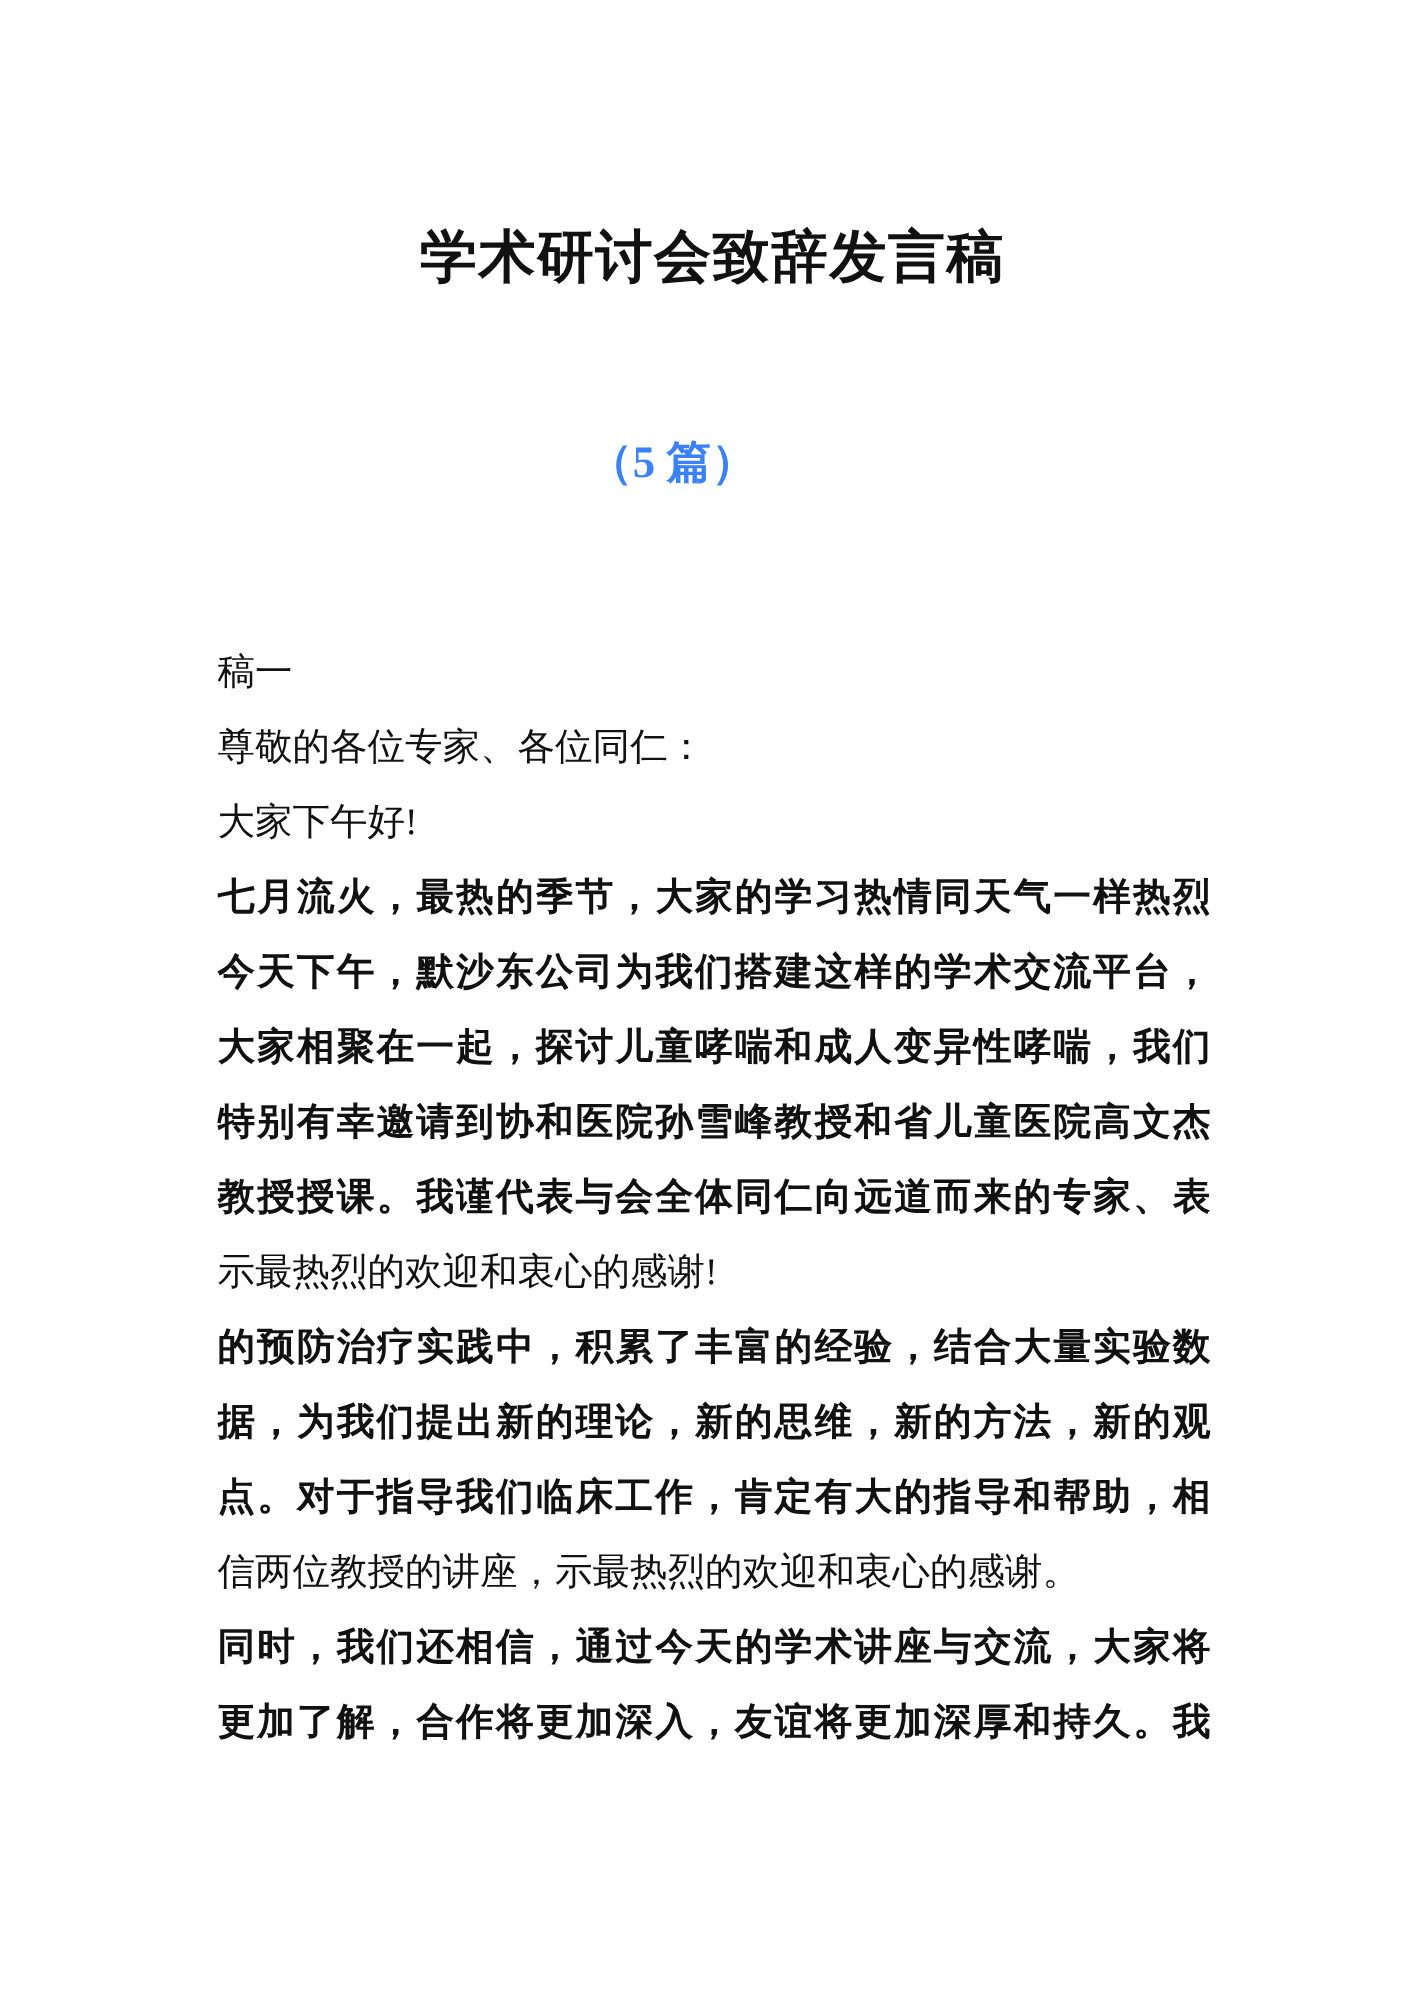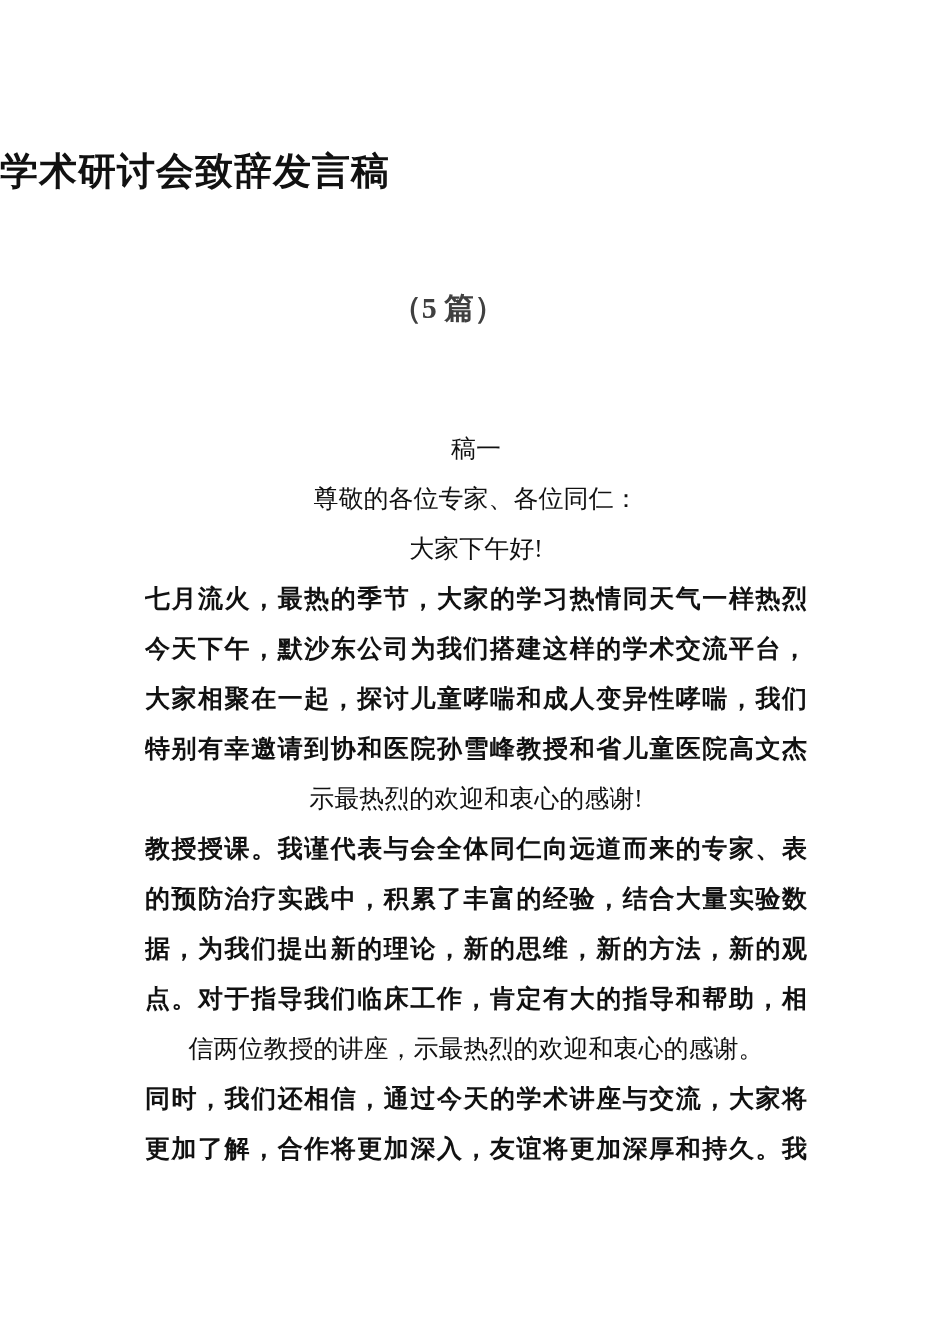--- a/index.html
+++ b/index.html
@@ -14,51 +14,52 @@
     background: #ffffff;
     overflow: hidden;
     font-family: "Liberation Serif", "DejaVu Serif", serif;
     color: #111111;
   }
   .doc-title {
     position: absolute;
     top: 146px;
     left: 0;
     width: 950px;
+    text-align: center;
     font-size: 38px;
     font-weight: bold;
     letter-spacing: 1px;
     color: #111111;
     white-space: nowrap;
   }
   .doc-subtitle {
     position: absolute;
     top: 288px;
     left: 0;
     width: 896px;
     text-align: center;
     font-size: 30px;
     font-weight: bold;
-    color: #404040;
+    color: #3b82f6;
     white-space: nowrap;
   }
   .doc-body {
     position: absolute;
     top: 424px;
     left: 145px;
     width: 662px;
   }
   .line {
     height: 50px;
     line-height: 50px;
     font-size: 25px;
     color: #111111;
     white-space: nowrap;
     overflow: hidden;
-    text-align: center;
+    text-align: left;
   }
   .line.justify {
     text-align: justify;
     text-align-last: justify;
     text-justify: inter-character;
     font-weight: bold;
   }
 </style>
 </head>
 <body>
@@ -67,22 +68,22 @@
   <div class="doc-title">学术研讨会致辞发言稿</div>
   <div class="doc-subtitle">（5 篇）</div>
   <div class="doc-body">
       <div class="line">稿一</div>
       <div class="line">尊敬的各位专家、各位同仁：</div>
       <div class="line">大家下午好!</div>
       <div class="line justify">七月流火，最热的季节，大家的学习热情同天气一样热烈</div>
       <div class="line justify">今天下午，默沙东公司为我们搭建这样的学术交流平台，</div>
       <div class="line justify">大家相聚在一起，探讨儿童哮喘和成人变异性哮喘，我们</div>
       <div class="line justify">特别有幸邀请到协和医院孙雪峰教授和省儿童医院高文杰</div>
+      <div class="line justify">教授授课。我谨代表与会全体同仁向远道而来的专家、表</div>
       <div class="line">示最热烈的欢迎和衷心的感谢!</div>
-      <div class="line justify">教授授课。我谨代表与会全体同仁向远道而来的专家、表</div>
       <div class="line justify">的预防治疗实践中，积累了丰富的经验，结合大量实验数</div>
       <div class="line justify">据，为我们提出新的理论，新的思维，新的方法，新的观</div>
       <div class="line justify">点。对于指导我们临床工作，肯定有大的指导和帮助，相</div>
       <div class="line">信两位教授的讲座，示最热烈的欢迎和衷心的感谢。</div>
       <div class="line justify">同时，我们还相信，通过今天的学术讲座与交流，大家将</div>
       <div class="line justify">更加了解，合作将更加深入，友谊将更加深厚和持久。我</div>
     </div>
 </div>
 
 </body></html>

